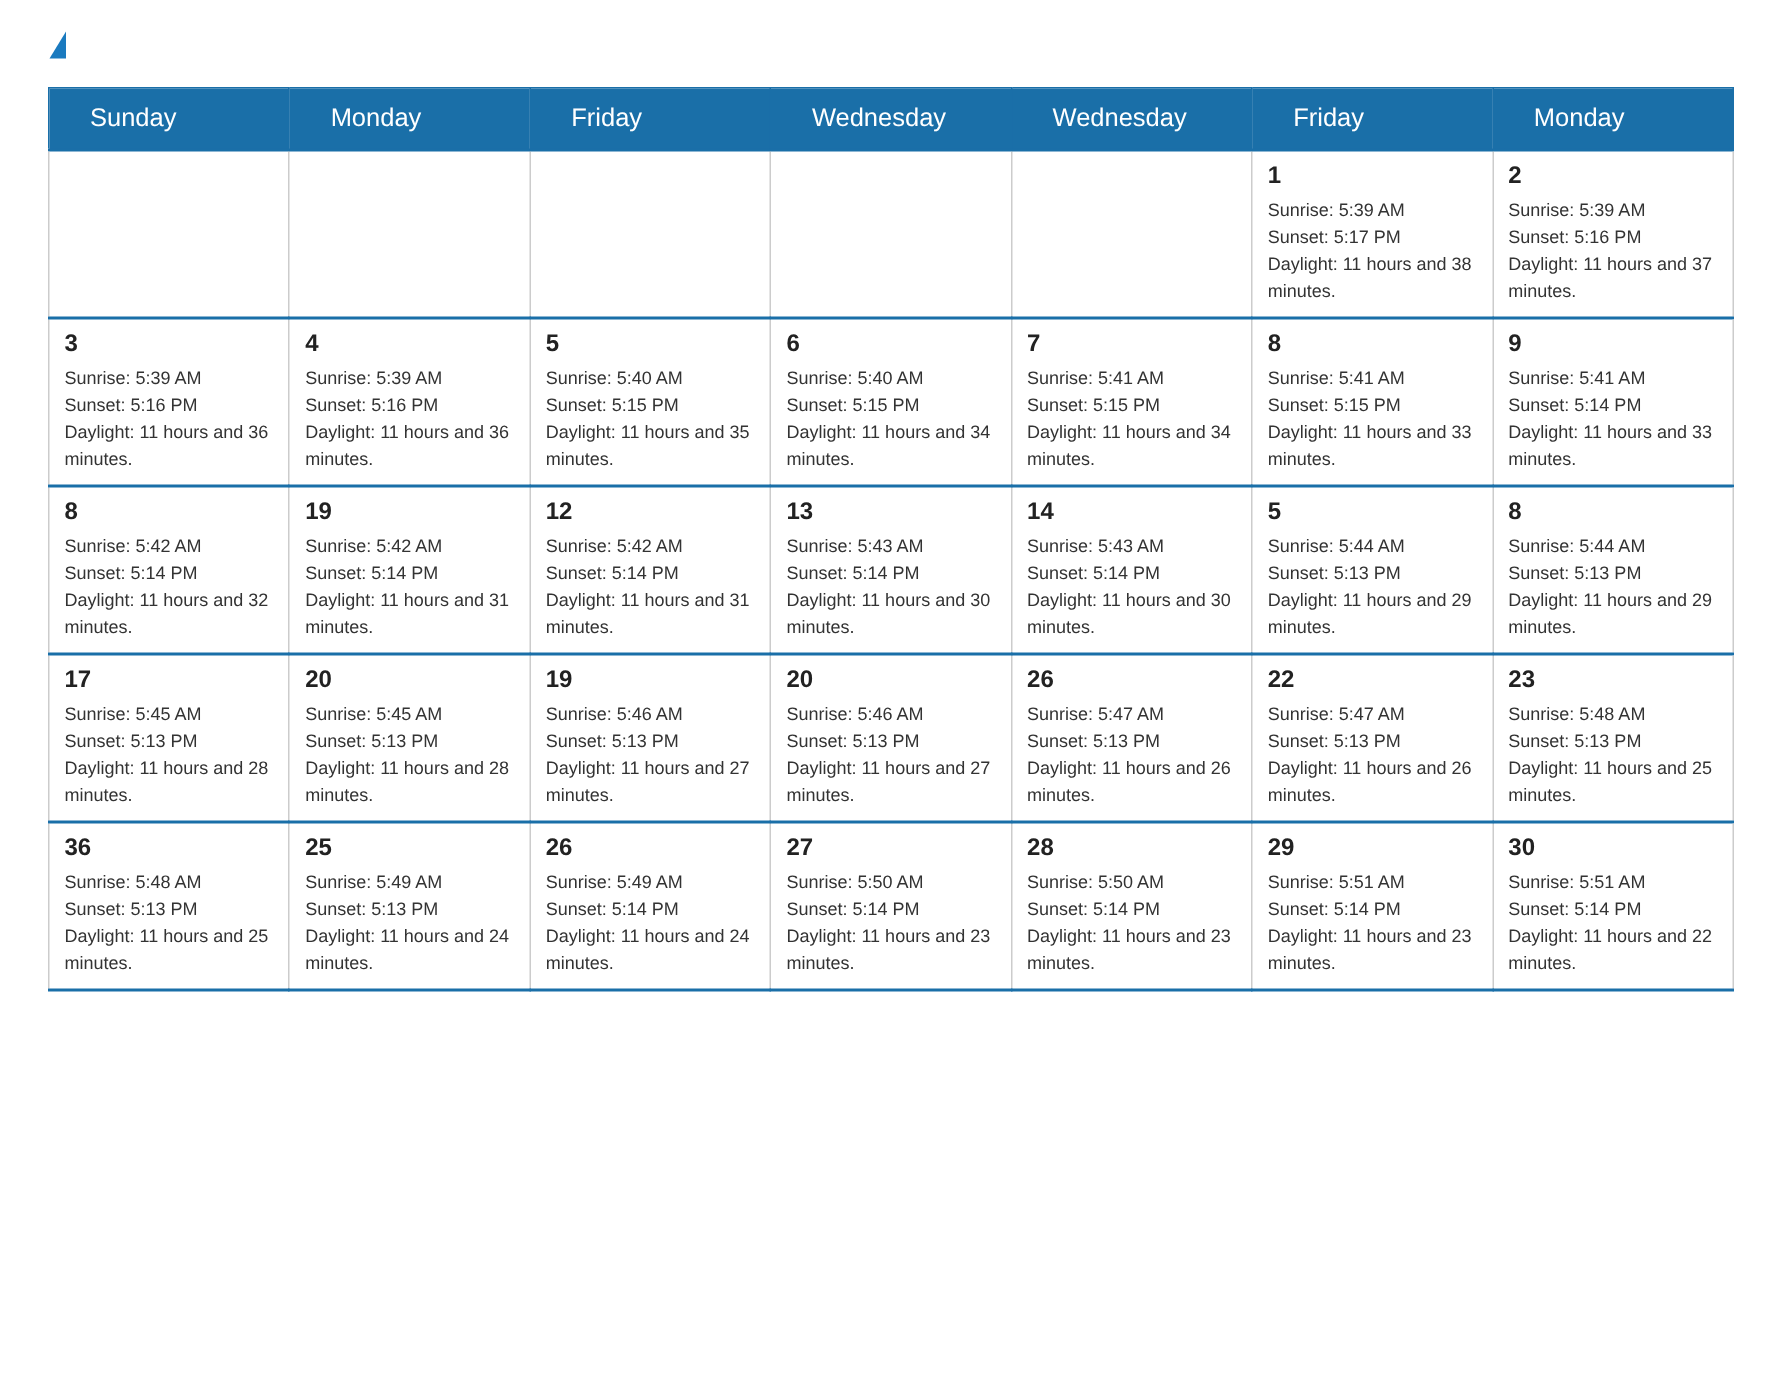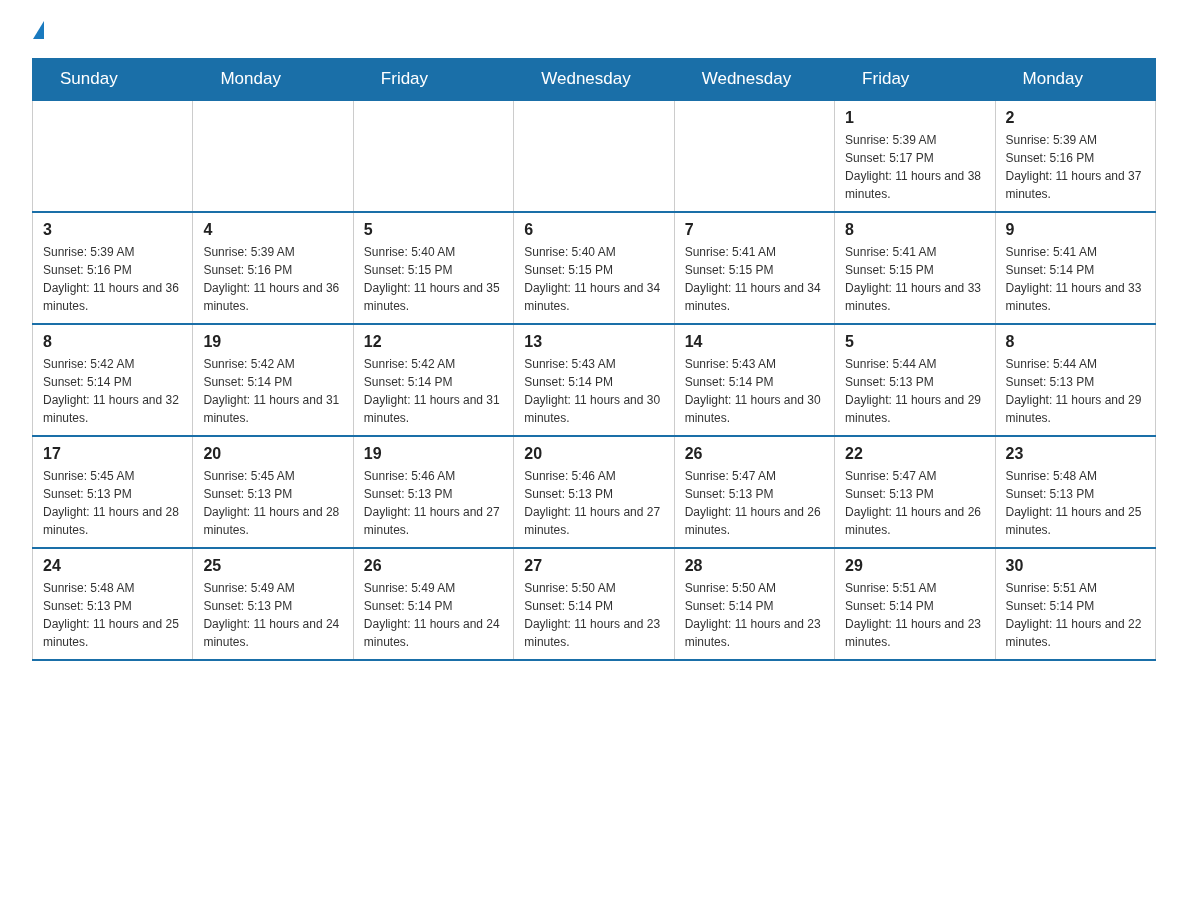--- a/index.html
+++ b/index.html
@@ -236,21 +236,21 @@
           <span class="day-number">22</span>
           <div class="day-info">Sunrise: 5:47 AM<br>Sunset: 5:13 PM<br>Daylight: 11 hours and 26 minutes.</div>
         </td>
         <td>
           <span class="day-number">23</span>
           <div class="day-info">Sunrise: 5:48 AM<br>Sunset: 5:13 PM<br>Daylight: 11 hours and 25 minutes.</div>
         </td>
       </tr>
       <tr>
         <td>
-          <span class="day-number">24</span>
+          <span class="day-number">36</span>
           <div class="day-info">Sunrise: 5:48 AM<br>Sunset: 5:13 PM<br>Daylight: 11 hours and 25 minutes.</div>
         </td>
         <td>
           <span class="day-number">25</span>
           <div class="day-info">Sunrise: 5:49 AM<br>Sunset: 5:13 PM<br>Daylight: 11 hours and 24 minutes.</div>
         </td>
         <td>
           <span class="day-number">26</span>
           <div class="day-info">Sunrise: 5:49 AM<br>Sunset: 5:14 PM<br>Daylight: 11 hours and 24 minutes.</div>
         </td>

